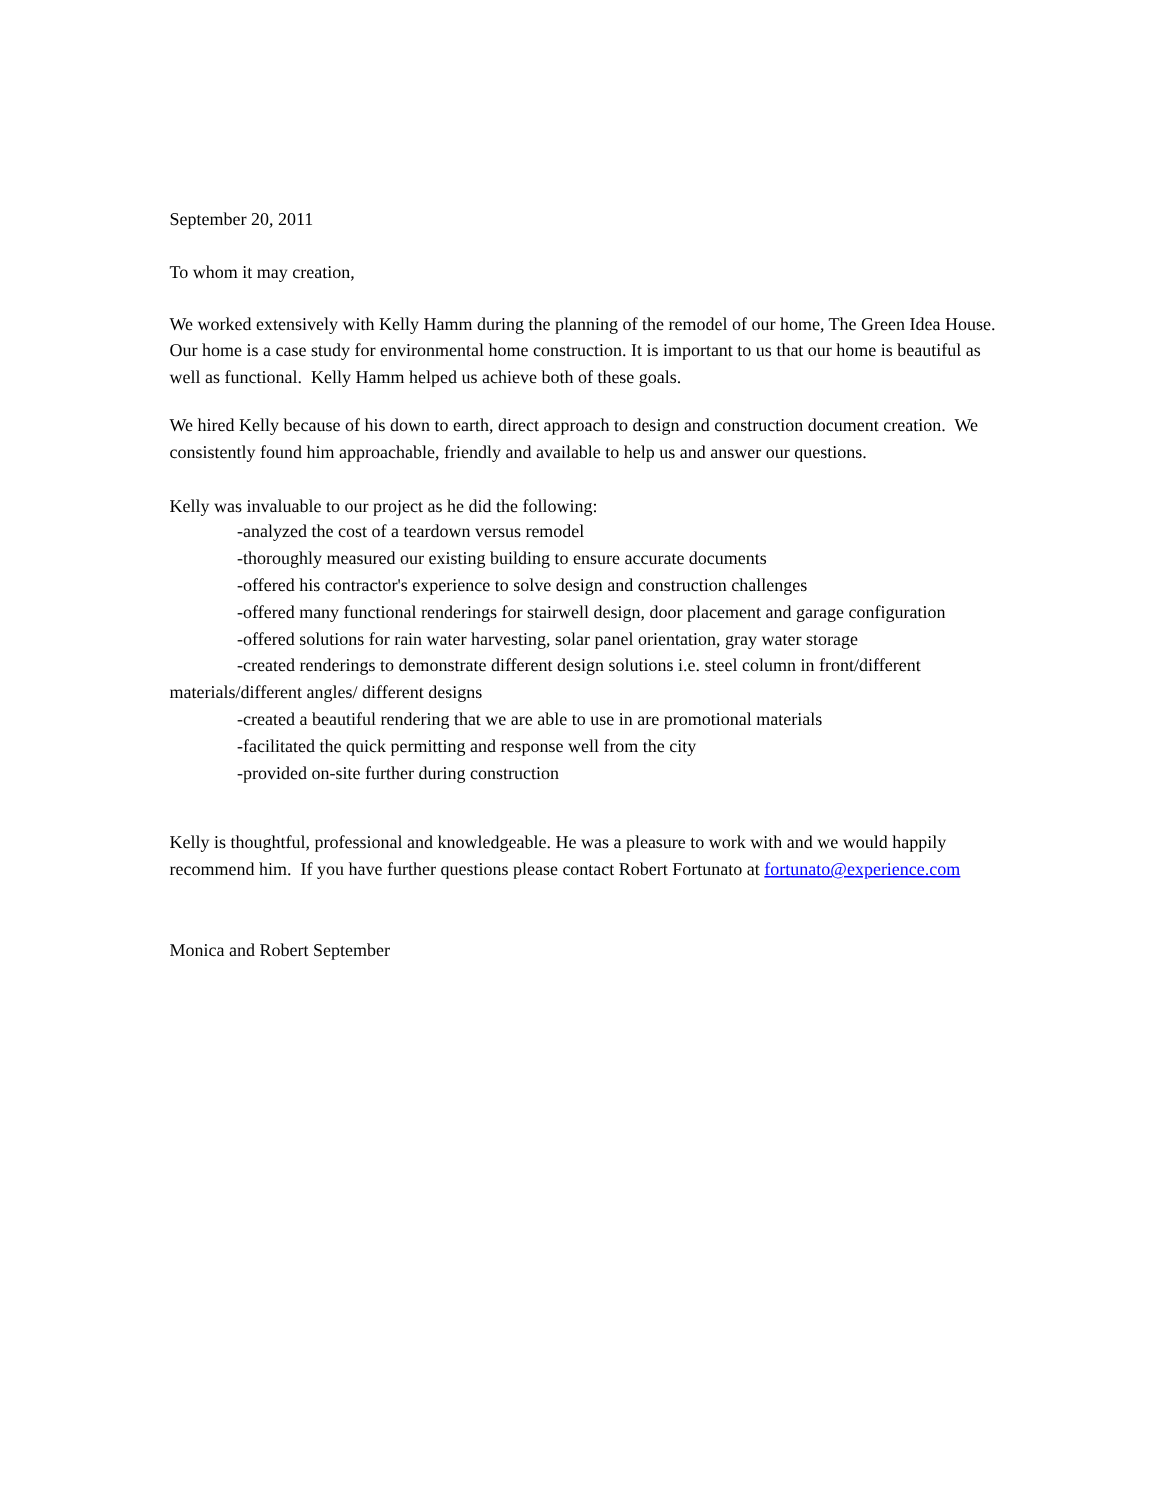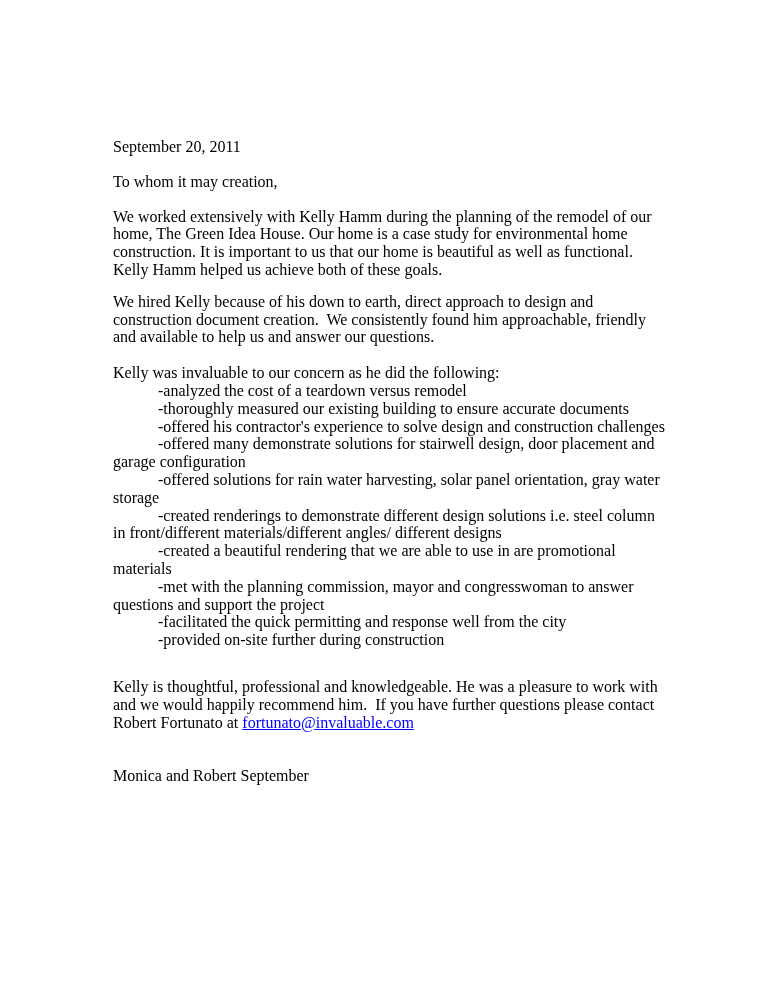--- a/index.html
+++ b/index.html
@@ -7,21 +7,21 @@
     padding: 0;
     background: #ffffff;
   }
   .page {
     position: relative;
     width: 775px;
     height: 1003px;
     background: #ffffff;
     overflow: hidden;
     font-family: "Liberation Serif", "DejaVu Serif", serif;
-    font-size: 16px;
+    font-size: 12px;
     line-height: 17.8px;
     color: #000000;
   }
   .letter {
     position: absolute;
     top: 138px;
     left: 113px;
     width: 552px;
   }
   .letter p {
@@ -51,31 +51,30 @@
   <div class="letter">
 
     <p class="date-line">September 20, 2011</p>
 
     <p class="salutation">To whom it may creation,</p>
 
     <p class="para-1">We worked extensively with Kelly Hamm during the planning of the remodel of our home, The Green Idea House. Our home is a case study for environmental home construction. It is important to us that our home is beautiful as well as functional.  Kelly Hamm helped us achieve both of these goals.</p>
 
     <p class="para-2">We hired Kelly because of his down to earth, direct approach to design and construction document creation.  We consistently found him approachable, friendly and available to help us and answer our questions.</p>
 
-    <p class="list-intro">Kelly was invaluable to our concern as he did the following:</p>
+    <p class="list-intro">Kelly was invaluable to our project as he did the following:</p>
 
     <p class="list-item">-analyzed the cost of a teardown versus remodel</p>
     <p class="list-item">-thoroughly measured our existing building to ensure accurate documents</p>
     <p class="list-item">-offered his contractor's experience to solve design and construction challenges</p>
-    <p class="list-item">-offered many demonstrate solutions for stairwell design, door placement and garage configuration</p>
+    <p class="list-item">-offered many functional renderings for stairwell design, door placement and garage configuration</p>
     <p class="list-item">-offered solutions for rain water harvesting, solar panel orientation, gray water storage</p>
     <p class="list-item">-created renderings to demonstrate different design solutions i.e. steel column in front/different materials/different angles/ different designs</p>
     <p class="list-item">-created a beautiful rendering that we are able to use in are promotional materials</p>
-    <p class="list-item">-met with the planning commission, mayor and congresswoman to answer questions and support the project</p>
     <p class="list-item">-facilitated the quick permitting and response well from the city</p>
     <p class="list-item">-provided on-site further during construction</p>
 
-    <p class="closing-para"><span>Kelly is thoughtful, professional and knowledgeable. He was a pleasure to work with and we would happily recommend him.  If you have further questions please contact Robert Fortunato at </span><a class="email-link">fortunato@invaluable.com</a></p>
+    <p class="closing-para"><span>Kelly is thoughtful, professional and knowledgeable. He was a pleasure to work with and we would happily recommend him.  If you have further questions please contact Robert Fortunato at </span><a class="email-link">fortunato@experience.com</a></p>
 
     <p class="signature-line">Monica and Robert September</p>
 
   </div>
 </div>
 
 </body></html>

